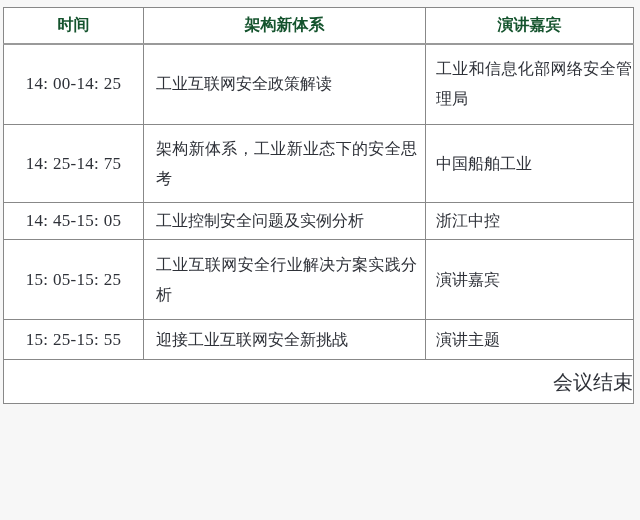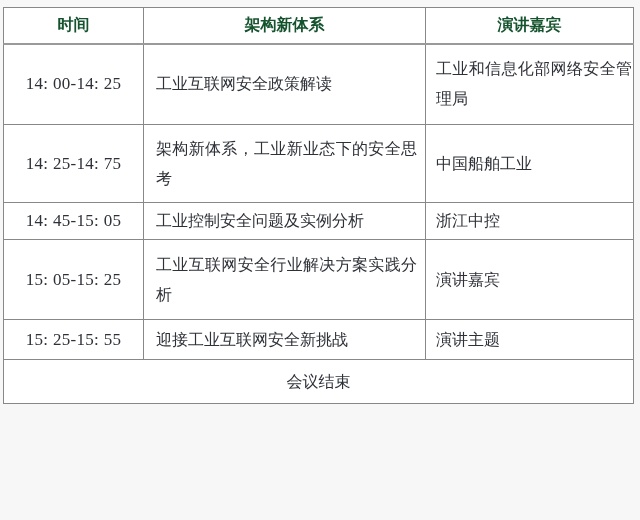--- a/index.html
+++ b/index.html
@@ -56,22 +56,22 @@
   }
   tr.h-2line{height:80px;}
   tr.h-1line{height:37px;}
   tr.r1{height:81px;}
   tr.r2{height:78px;}
   tr.r5{height:40px;}
   tr.r6{height:34px;}
   tr.r7{height:76px;}
   td.footer-cell{
     height:44px;
-    text-align:center;
-    font-size:16px;
+    text-align:right;
+    font-size:20px;
   }
 </style>
 </head>
 <body>
 
 <table class="agenda">
   <colgroup>
     <col class="c-time">
     <col class="c-topic">
     <col class="c-guest">

